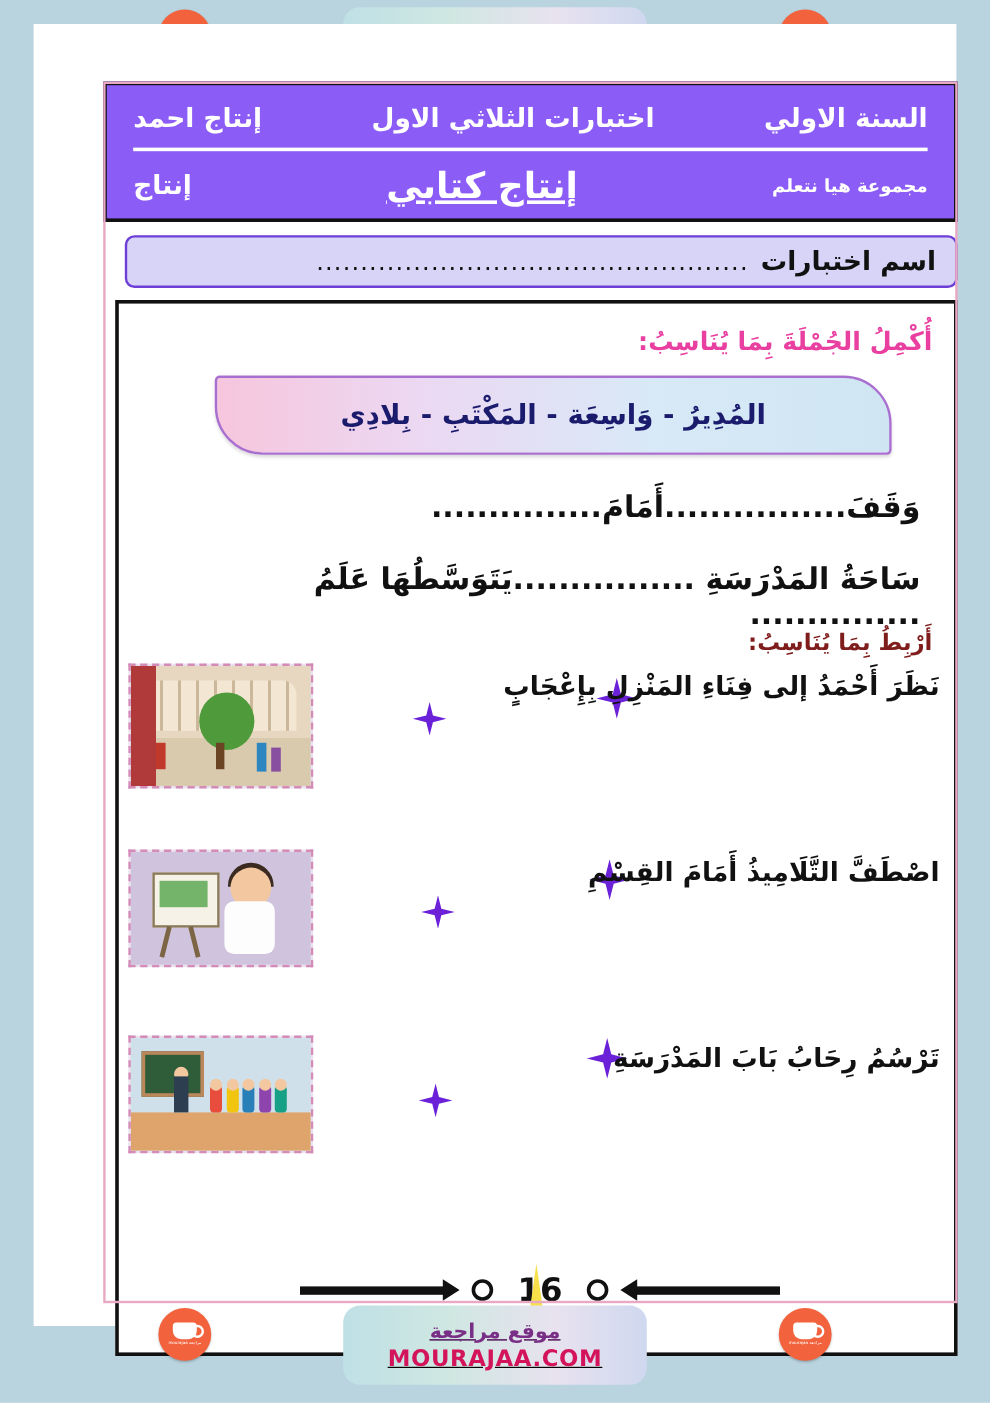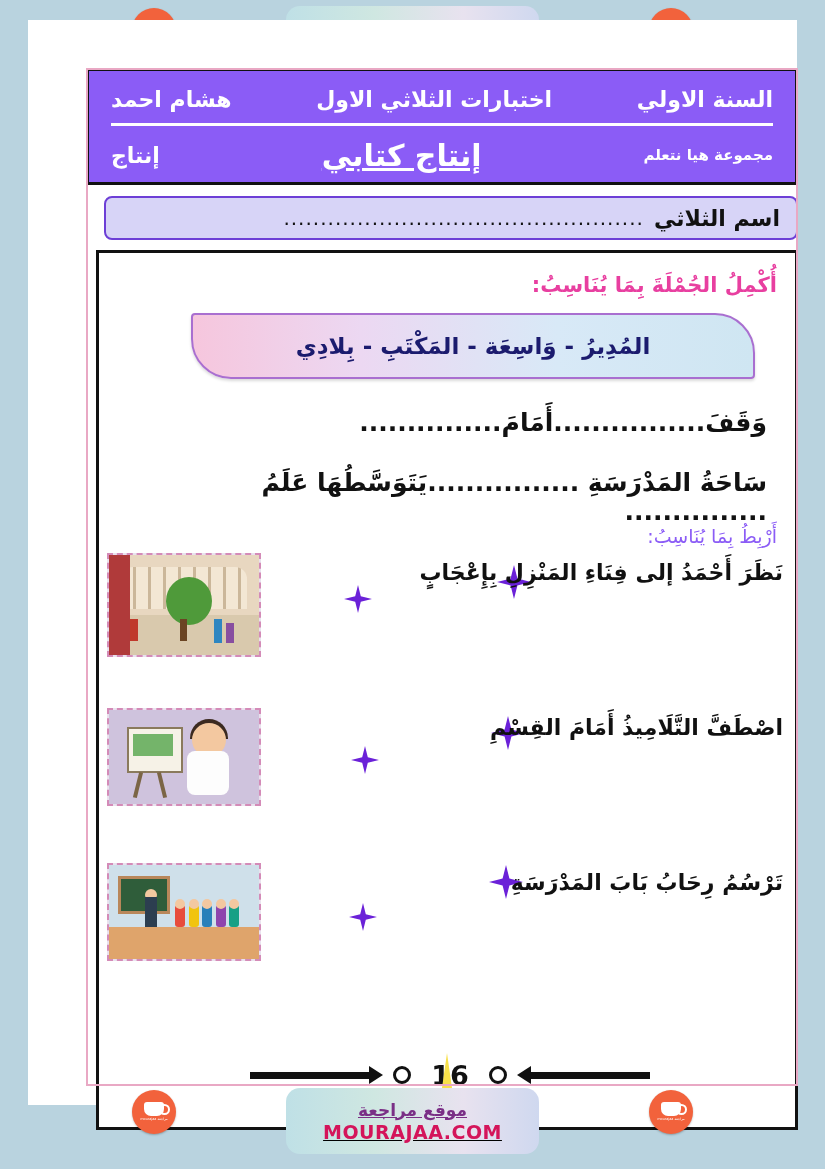--- a/index.html
+++ b/index.html
@@ -107,41 +107,41 @@
     position:absolute;left:10px;top:182px;width:702px;height:880px;
     border:3px solid #111;box-sizing:border-box;background:#fff;padding-left:21px;
   }
 
   .q1{
     position:absolute;right:18px;top:20px;
     font-size:21px;font-weight:bold;color:#e83fa0;
   }
 
   .wordbox{
-    position:absolute;right:40px;top:60px;width:560px;height:62px;
+    position:absolute;right:52px;top:60px;width:560px;height:62px;
     background:linear-gradient(90deg,#f6c6dd 0%,#ecd8f2 30%,#d8e9f7 65%,#cfe6f2 100%);
     border:2px solid #a96fd0;
     border-radius:4px 40px 4px 40px;
     display:flex;align-items:center;justify-content:center;
     font-size:23px;font-weight:bold;color:#1b1b6e;
     box-shadow:0 2px 3px rgba(0,0,0,.15);
   }
 
   .line-a{
     position:absolute;right:28px;top:155px;width:640px;
     text-align:right;font-size:25px;font-weight:bold;color:#111;
   }
   .line-b{
     position:absolute;right:28px;top:215px;width:640px;
     text-align:right;font-size:25px;font-weight:bold;color:#111;
   }
 
   .q2{
     position:absolute;right:18px;top:272px;
-    font-size:19px;font-weight:normal;color:#8b5cf6;
+    font-size:19px;font-weight:bold;color:#7f1d1d;
   }
 
   
   .row{
     position:absolute;left:0;width:702px;height:100px;
   }
   .row-1{top:300px;}
   .row-2{top:455px;}
   .row-3{top:610px;}
 
@@ -244,32 +244,32 @@
 </div>
 
 <div class="paper">
 
   <div class="sheet">
 
     <div class="hdr">
       <div class="hdr-row1">
         <span>السنة الاولي</span>
         <span>اختبارات الثلاثي الاول</span>
-        <span>هشام احمد</span>
+        <span>إنتاج احمد</span>
       </div>
       <div class="hdr-rule"></div>
       <div class="hdr-row2">
         <span class="small">مجموعة هيا نتعلم</span>
         <span class="hdr-title">إنتاج كتابي</span>
         <span class="hdr-name">إنتاج</span>
       </div>
     </div>
 
     <div class="namebar">
-      <span class="lbl">اسم الثلاثي</span>
+      <span class="lbl">اسم اختبارات</span>
       <span class="dots">.................................................</span>
     </div>
 
     <div class="frame">
 
       <div class="q1">أُكْمِلُ الجُمْلَةَ بِمَا يُنَاسِبُ:</div>
 
       <div class="wordbox">المُدِيرُ - وَاسِعَة - المَكْتَبِ - بِلادِي</div>
 
       <div class="line-a">وَقَفَ................أَمَامَ...............</div>

